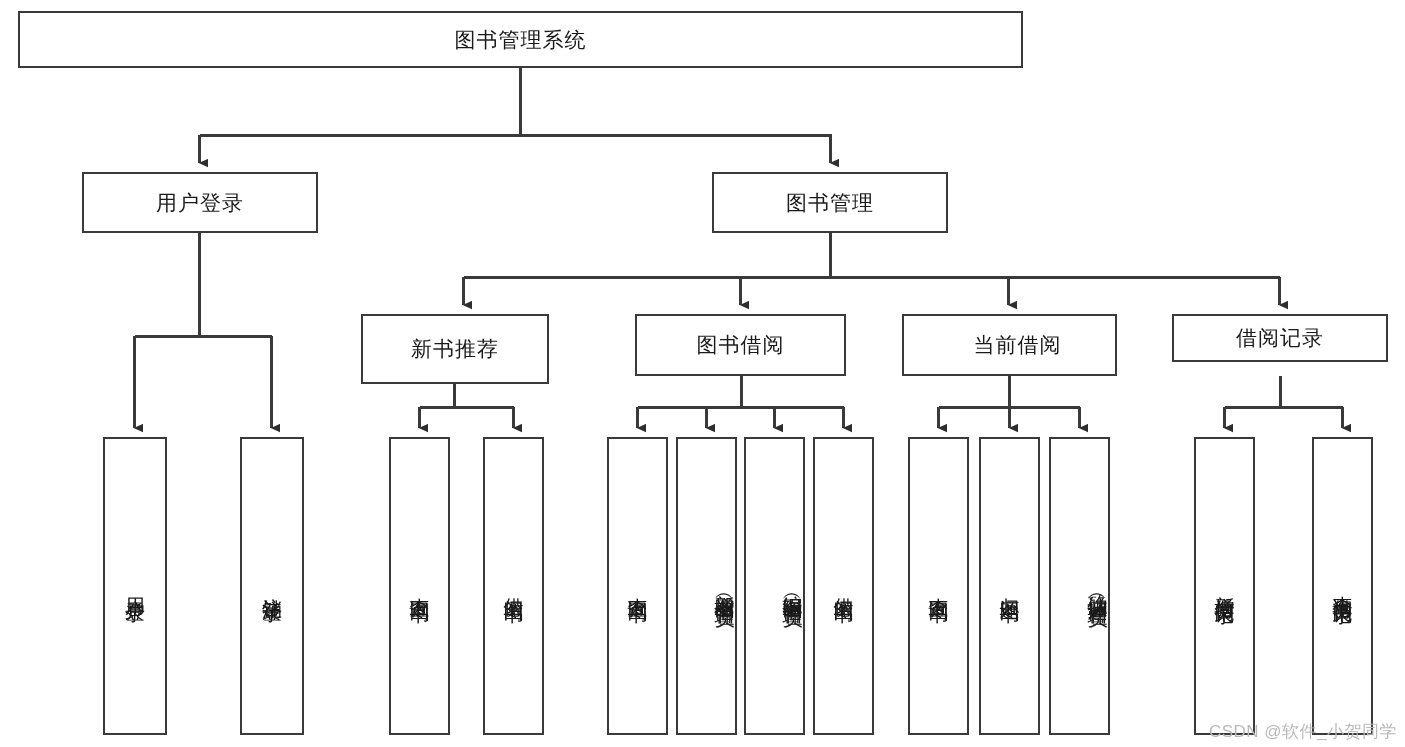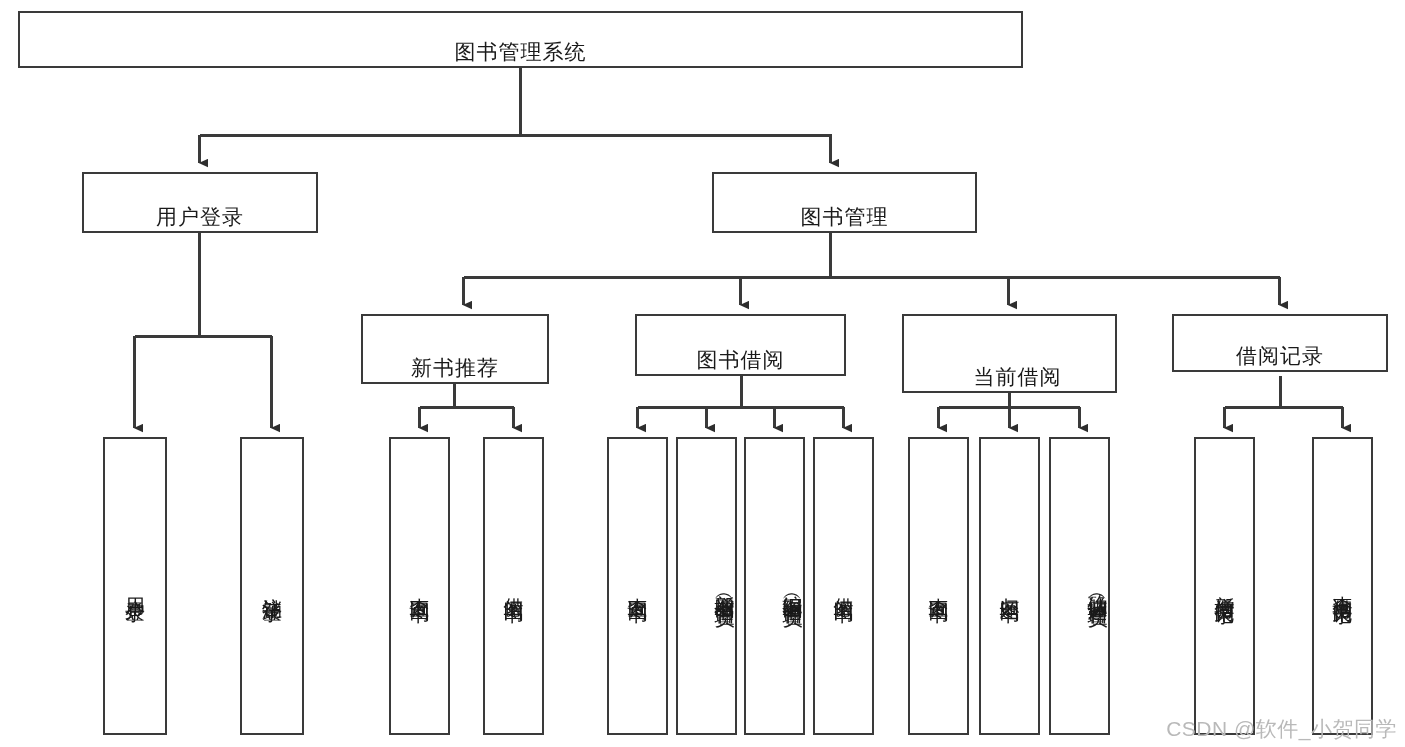--- a/index.html
+++ b/index.html
@@ -1,23 +1,23 @@
 <!DOCTYPE html>
 <html><head>
 <meta charset="utf-8">
 <style>
   html,body{margin:0;padding:0;background:#ffffff;}
   body{width:1405px;height:747px;font-family:"Liberation Sans","DejaVu Sans",sans-serif;overflow:hidden;}
   #stage{position:relative;width:1405px;height:747px;background:#ffffff;}
   svg#wires{position:absolute;left:0;top:0;width:1405px;height:747px;}
-  .node{position:absolute;box-sizing:border-box;background:#ffffff;border:2.5px solid #3a3a3a;display:flex;align-items:flex-end;justify-content:center;color:#1a1a1a;}
+  .node{position:absolute;box-sizing:border-box;background:#ffffff;border:2.5px solid #3a3a3a;display:flex;align-items:center;justify-content:center;color:#1a1a1a;}
   .node.h{font-size:21px;letter-spacing:1px;}
   .node.v{writing-mode:vertical-rl;text-orientation:upright;font-size:20px;letter-spacing:2px;line-height:1.05;align-items:flex-start;justify-content:center;padding-top:4px;}
   .node.v.mid{align-items:center;padding-top:0;}
-  .wm{position:absolute;right:8px;bottom:4px;font-size:21px;color:#b9b9b9;white-space:nowrap;letter-spacing:0.5px;}
+  .wm{position:absolute;right:8px;bottom:4px;font-size:17px;color:#b9b9b9;white-space:nowrap;letter-spacing:0.5px;}
 </style>
 </head>
 <body>
 
 <div id="stage">
 
   <svg id="wires" viewBox="0 0 1405 747">
     <defs>
       <marker id="arw" markerWidth="10" markerHeight="10" refX="4.2" refY="8.6" orient="auto" markerUnits="userSpaceOnUse">
         <path d="M0,0 L8.4,0 L4.2,9.4 Z" fill="#2e2e2e"></path>
@@ -67,34 +67,34 @@
     </g>
   </svg>
 
   <div class="node h" style="left: 18px; top: 11px; width: 1005px; height: 57px;">
       <span>图书管理系统</span>
     </div>
 
   <div class="node h" style="left: 82px; top: 172px; width: 236px; height: 61px;">
       <span>用户登录</span>
     </div>
-  <div class="node h" style="left: 712px; top: 172px; width: 265px; height: 61px;">
+  <div class="node h" style="left: 712px; top: 172px; width: 236px; height: 61px;">
       <span>图书管理</span>
     </div>
 
   <div class="node h" style="left: 361px; top: 314px; width: 188px; height: 70px;">
       <span>新书推荐</span>
     </div>
   <div class="node h" style="left: 635px; top: 314px; width: 211px; height: 62px;">
       <span>图书借阅</span>
     </div>
-  <div class="node h" style="left: 902px; top: 314px; width: 215px; height: 79px; padding-left: 16px;">
+  <div class="node h" style="left: 902px; top: 314px; width: 215px; height: 62px; padding-left: 16px;">
       <span>当前借阅</span>
     </div>
-  <div class="node h" style="left: 1172px; top: 314px; width: 216px; height: 58px;">
+  <div class="node h" style="left: 1172px; top: 314px; width: 216px; height: 48px;">
       <span>借阅记录</span>
     </div>
 
   <div class="node v mid" style="left: 103px; top: 437px; width: 64px; height: 298px;">用户登录</div>
   <div class="node v mid" style="left: 240px; top: 437px; width: 64px; height: 298px;">注销登录</div>
   <div class="node v mid" style="left: 389px; top: 437px; width: 61px; height: 298px;">查询图书</div>
   <div class="node v mid" style="left: 483px; top: 437px; width: 61px; height: 298px;">借阅图书</div>
   <div class="node v mid" style="left: 607px; top: 437px; width: 61px; height: 298px;">查询图书</div>
   <div class="node v" style="left: 676px; top: 437px; width: 61px; height: 298px;">新增图书（管理员）</div>
   <div class="node v" style="left: 744px; top: 437px; width: 61px; height: 298px;">编辑图书（管理员）</div>

